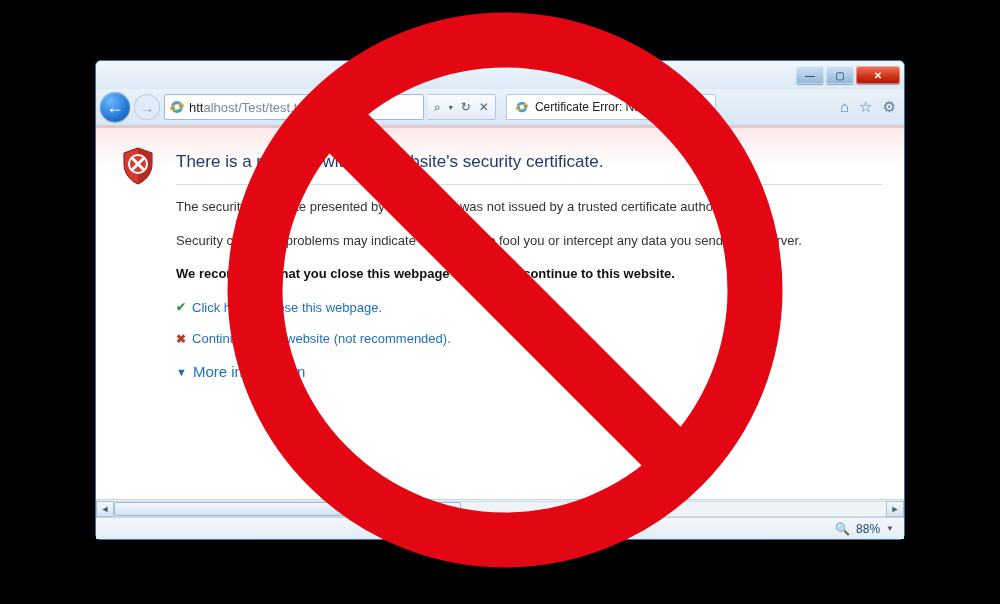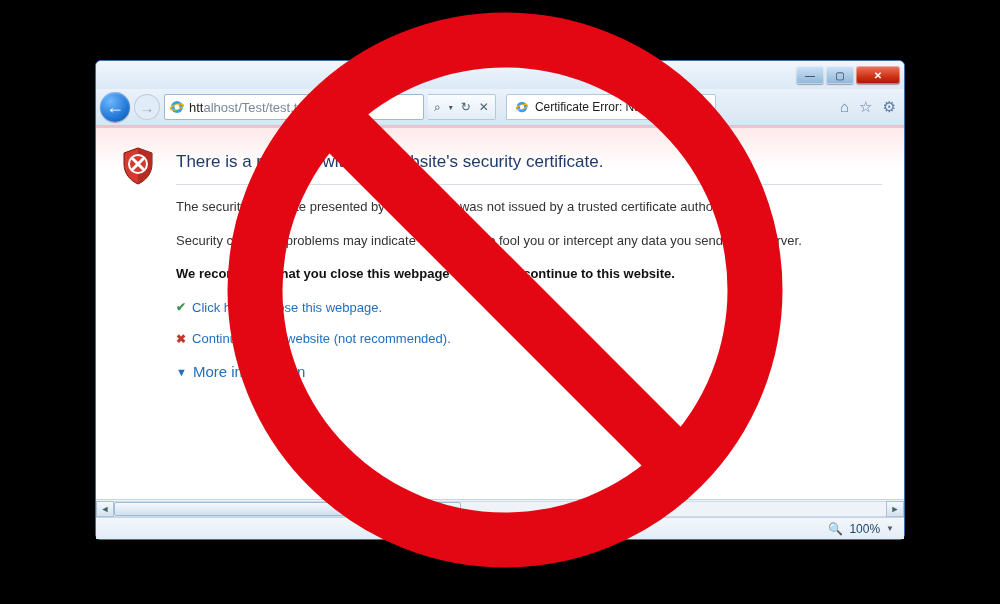--- a/index.html
+++ b/index.html
@@ -301,21 +301,21 @@
     <div class="hscroll">
       <div class="sb-btn">◄</div>
       <div class="track">
         <div class="thumb"></div>
       </div>
       <div class="sb-btn">►</div>
     </div>
 
     <div class="statusbar">
       <span class="zoom-ico">🔍</span>
-      <span>100%</span>
+      <span>88%</span>
       <span class="dd">▼</span>
     </div>
   </div>
 </div>
 
 <div class="no-sign">
   <svg viewBox="0 0 560 560">
     <circle cx="280" cy="280" r="250" fill="none" stroke="#e30613" stroke-width="55"></circle>
     <line x1="110" y1="110" x2="450" y2="450" stroke="#e30613" stroke-width="55" stroke-linecap="butt"></line>
   </svg>

